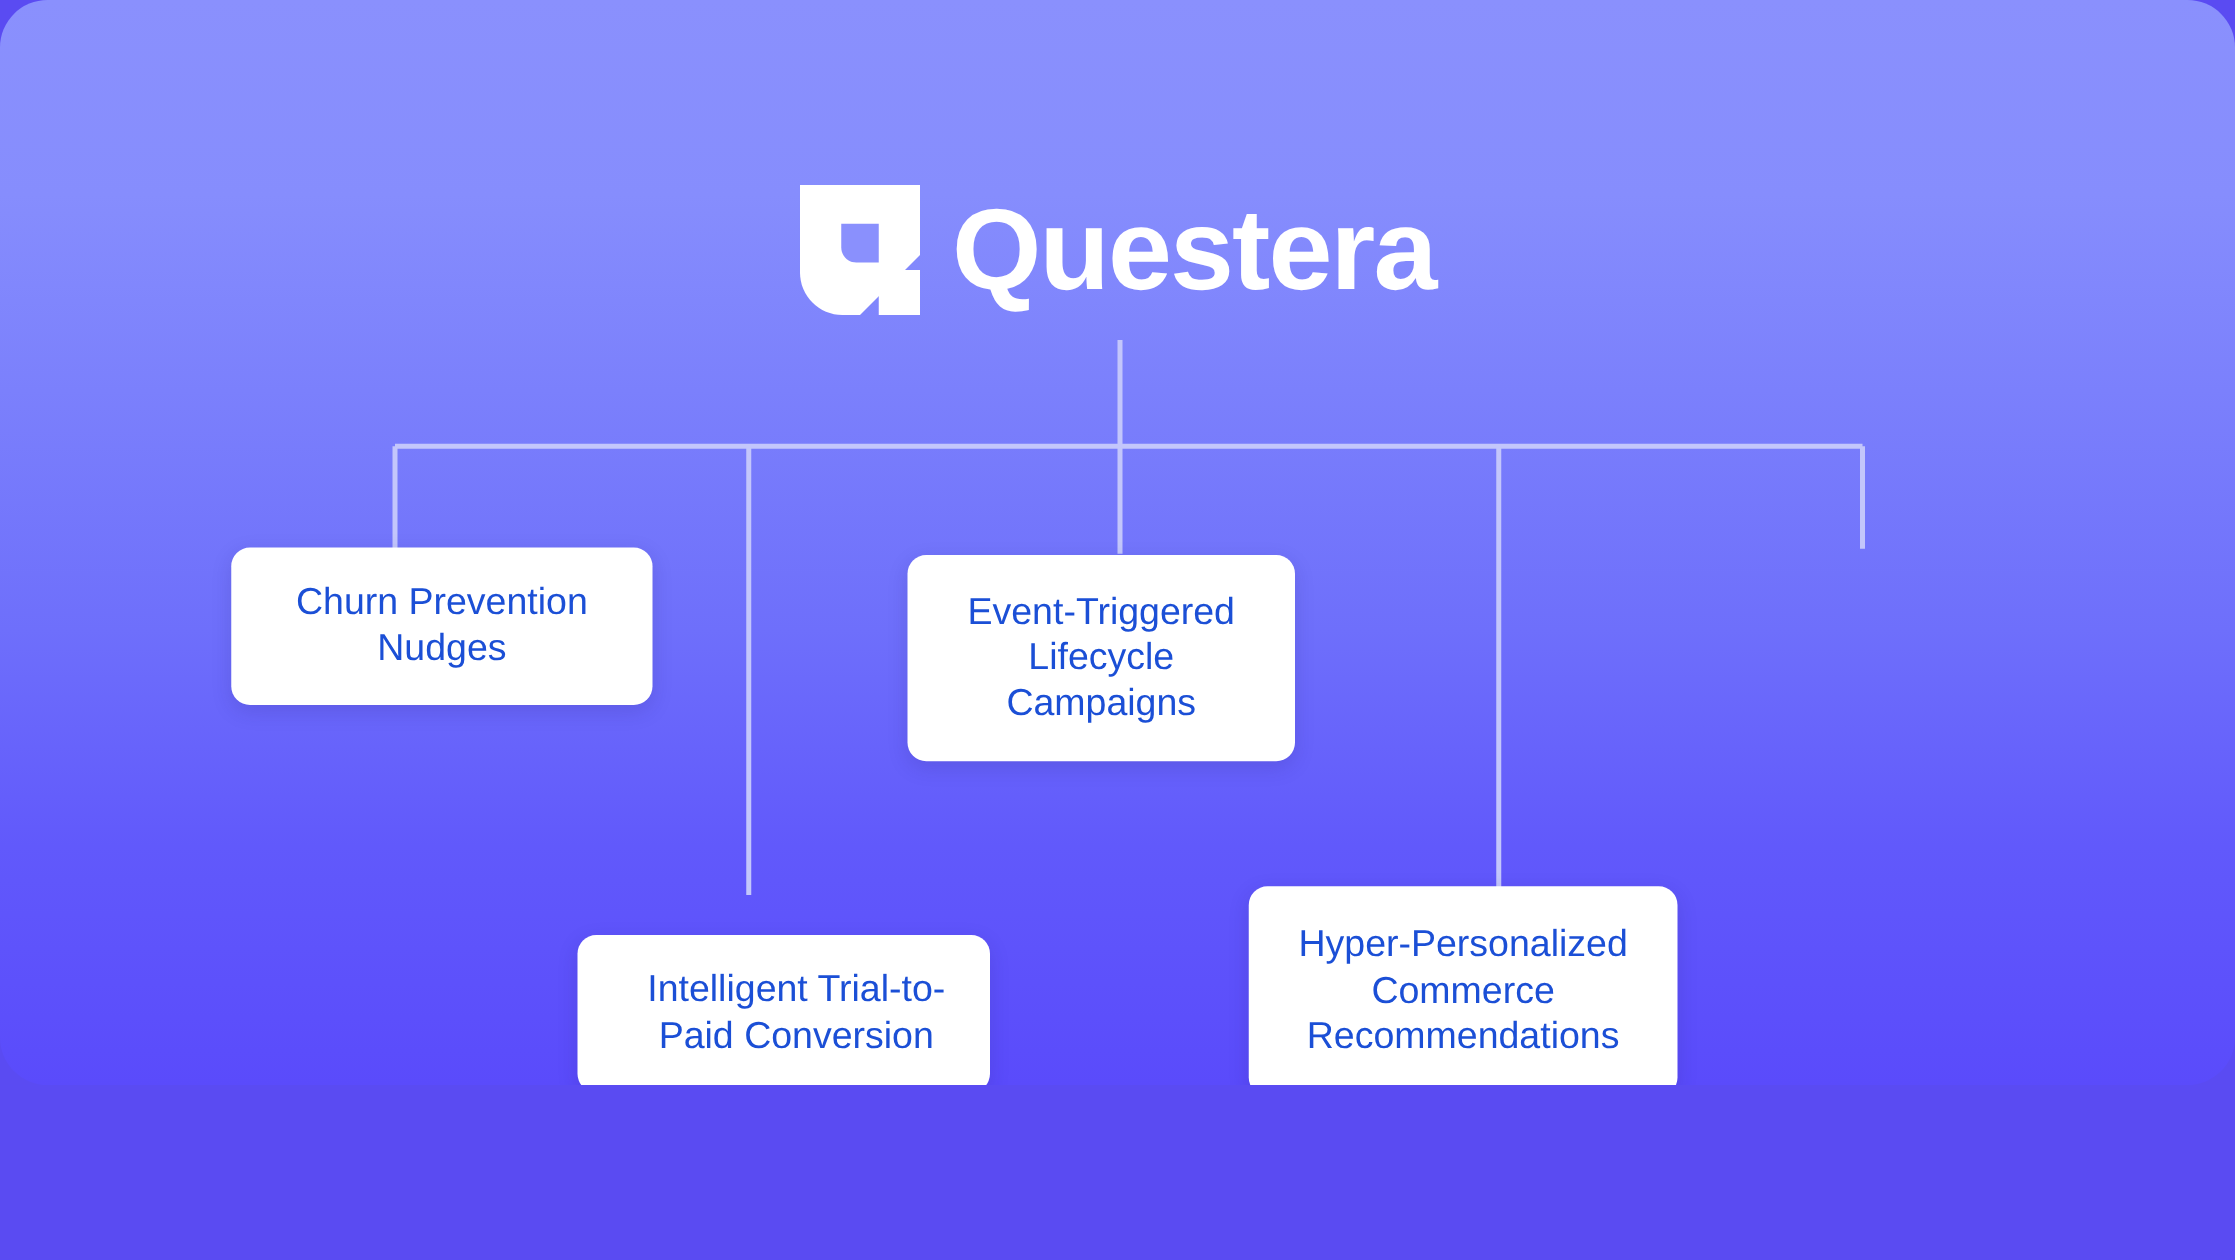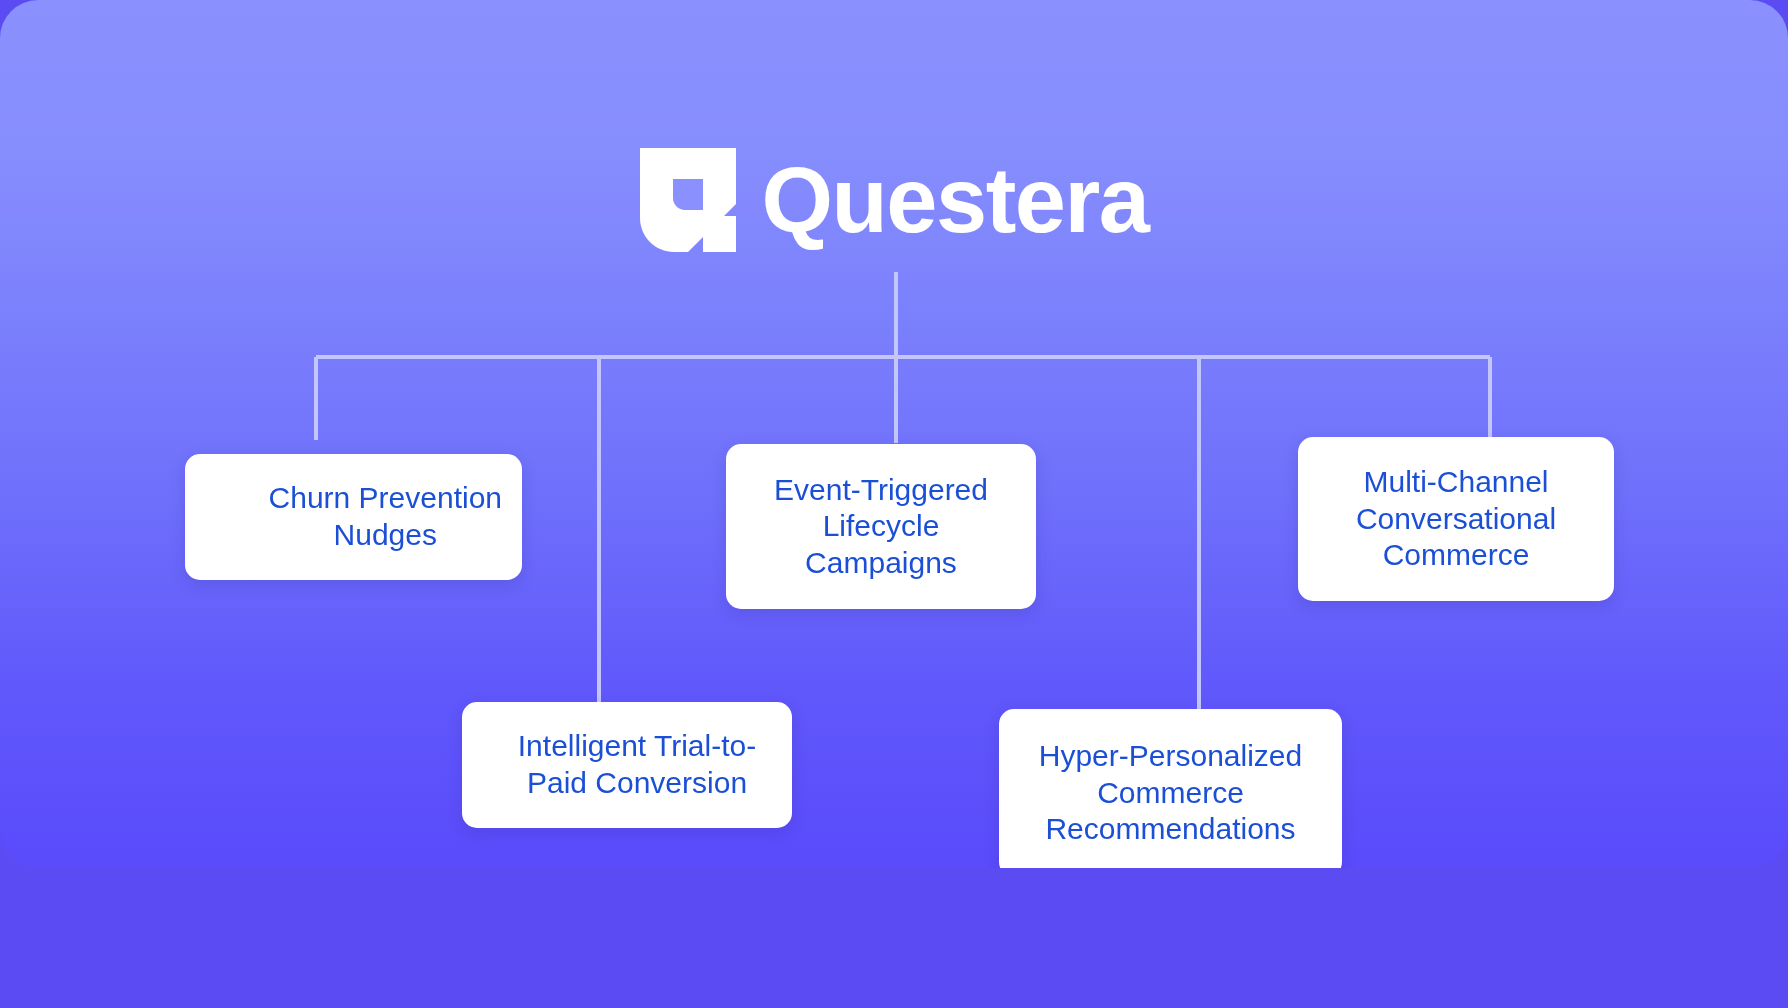--- a/index.html
+++ b/index.html
@@ -62,24 +62,24 @@
     padding: 22px 20px;
   }
   .card-label {
     color: #1b4fd6;
     font-size: 30px;
     line-height: 1.22;
     font-weight: 400;
     white-space: pre-line;
   }
 
-  #card-0 { left: 185px;  top: 454px; width: 337px; height: 126px; justify-content: flex-end; }
+  #card-0 { left: 185px;  top: 438px; width: 337px; height: 126px; }
   #card-1 { left: 726px;  top: 444px; width: 310px; height: 165px; }
   #card-2 { left: 1298px; top: 437px; width: 316px; height: 164px; }
-  #card-3 { left: 462px;  top: 702px; width: 330px; height: 126px; padding-left: 40px; }
+  #card-3 { left: 462px;  top: 748px; width: 330px; height: 126px; padding-left: 40px; }
   #card-4 { left: 999px;  top: 709px; width: 343px; height: 168px; }
 </style>
 </head>
 <body>
 
 <div id="canvas">
 
   <svg id="connectors" viewBox="0 0 1788 1008" xmlns="http://www.w3.org/2000/svg">
     <g stroke="#c3c6fb" stroke-width="4" fill="none" stroke-linecap="butt">
 
@@ -113,25 +113,20 @@
     <span class="card-label">Churn Prevention
 Nudges</span>
   </div>
 
   <div class="card" id="card-1">
     <span class="card-label">Event-Triggered
 Lifecycle
 Campaigns</span>
   </div>
 
-  <div class="card" id="card-2">
-    <span class="card-label">Multi-Channel
-Conversational
-Commerce</span>
-  </div>
 
   <div class="card" id="card-3">
     <span class="card-label">Intelligent Trial-to-
 Paid Conversion</span>
   </div>
 
   <div class="card" id="card-4">
     <span class="card-label">Hyper-Personalized
 Commerce
 Recommendations</span>

